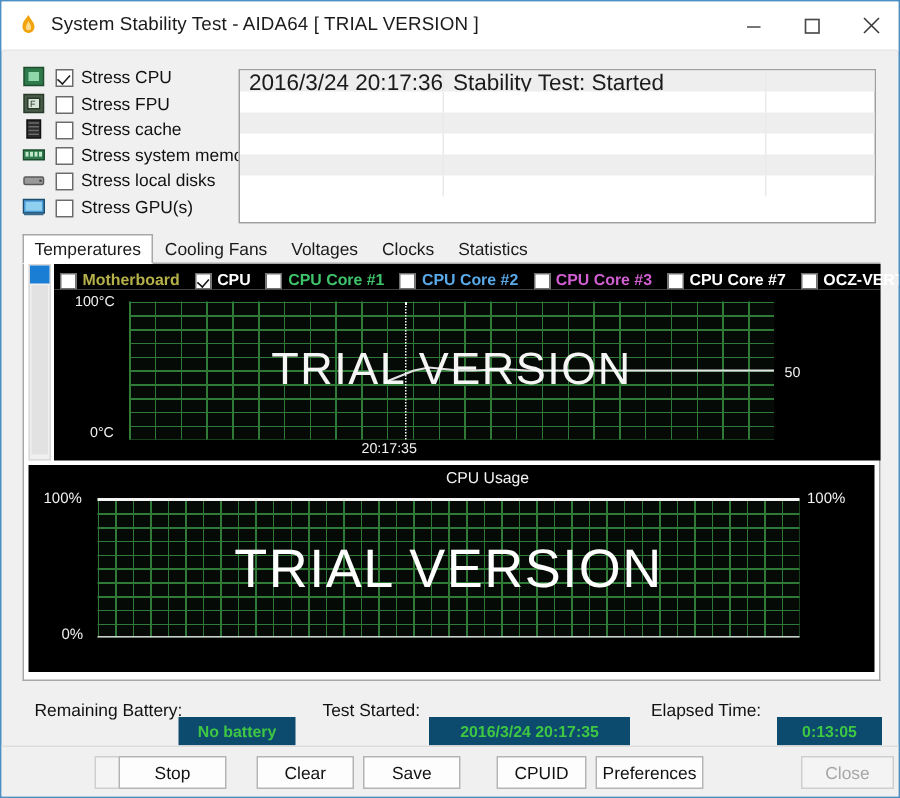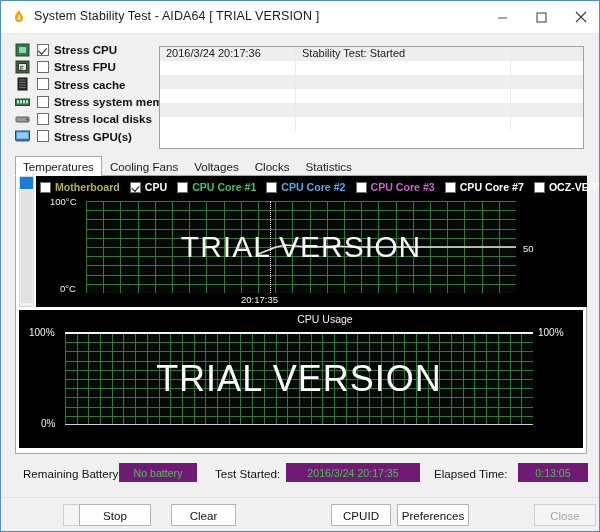--- a/index.html
+++ b/index.html
@@ -36,21 +36,21 @@
     position: absolute; top: 0; width: 45px; height: 32px;
     display: flex; align-items: center; justify-content: center;
     color: #3a3a3a;
   }
   #btn-min { left: 479px; }
   #btn-max { left: 518px; }
   #btn-close { left: 557px; }
 
   
   #stress-panel { position: absolute; left: 14px; top: 40px; width: 140px; height: 112px; }
-  .stress-row { position: relative; height: 17.3px; display: flex; align-items: center; font-weight: bold; }
+  .stress-row { position: relative; height: 17.3px; display: flex; align-items: flex-end; }
   .sicon { width: 16px; height: 14px; position: relative; margin-right: 6px; flex: 0 0 16px; }
   .cbx {
     width: 12px; height: 12px; background: #fff; border: 1px solid #6b6b6b;
     position: relative; flex: 0 0 12px; margin-right: 5px;
   }
   .cbx.checked:after {
     content: ""; position: absolute; left: 2px; top: 1px;
     width: 4px; height: 7px; border: solid #1b1b1b;
     border-width: 0 1.6px 1.6px 0; transform: rotate(42deg);
   }
@@ -60,21 +60,21 @@
   #loglist {
     position: absolute; left: 158px; top: 45px; width: 425px; height: 103px;
     background: #ffffff; border: 1px solid #a0a0a0;
   }
   #log-head { display: flex; height: 19px; background: #ffffff; border-bottom: 1px solid #dcdcdc; }
   .lh { font-size: 11.3px; color: #1b1b1b; padding: 3px 0 0 6px; height: 19px;
         border-right: 1px solid #e2e2e2; overflow: hidden; white-space: nowrap; }
   .lh.c1 { width: 136px; } .lh.c2 { width: 215px; } .lh.c3 { width: 72px; border-right: none; }
   .lrow { display: flex; height: 14px; }
   .lrow.alt { background: #eeeeee; }
-  .lc { font-size: 11px; color: #1b1b1b; padding-left: 6px; height: 14px; overflow: hidden;
+  .lc { font-size: 15px; color: #1b1b1b; padding-left: 6px; height: 14px; overflow: hidden;
         white-space: nowrap; border-right: 1px solid #eaeaea; }
   .lc.c1 { width: 136px; } .lc.c2 { width: 215px; } .lc.c3 { width: 72px; border-right: none; }
 
   
   #tabstrip { position: absolute; left: 14px; top: 155px; width: 572px; height: 20px; }
   .tab {
     position: relative; float: left; height: 20px; padding: 0 7px;
     font-size: 11.6px; color: #1b1b1b; line-height: 20px;
     border: 1px solid transparent; background: transparent; white-space: nowrap;
   }
@@ -165,22 +165,22 @@
   #usage-watermark {
     position: absolute; left: 46px; top: 30px; width: 468px; height: 78px;
     display: flex; align-items: center; justify-content: center;
     color: #ffffff; font-size: 36px; letter-spacing: 1px; white-space: nowrap;
   }
 
   
   #statusrow { position: absolute; left: 14px; top: 462px; width: 572px; height: 24px; }
   .st-label { position: absolute; top: 4px; font-size: 11.6px; color: #111; white-space: nowrap; }
   .st-val {
-    position: absolute; top: 0px; height: 19px; background: #701a75;
-    color: #3ec742; font-size: 10.6px; font-weight: normal;
+    position: absolute; top: 15px; height: 19px; background: #0c4a6e;
+    color: #3ec742; font-size: 10.6px; font-weight: bold;
     display: flex; align-items: center; justify-content: center; white-space: nowrap;
   }
   #lab-batt { left: 8px; } #val-batt { left: 104px; width: 78px; }
   #lab-start { left: 200px; } #val-start { left: 271px; width: 134px; }
   #lab-elap  { left: 419px; } #val-elap  { left: 503px; width: 70px; }
 
   
   #bottombar {
     position: absolute; left: 0; top: 496px; width: 598px; height: 34px;
     background: #f0f0f0; border-top: 1px solid #dddddd;
@@ -427,18 +427,19 @@
     <div class="st-label" id="lab-start">Test Started:</div>
     <div class="st-val" id="val-start">2016/3/24 20:17:35</div>
     <div class="st-label" id="lab-elap">Elapsed Time:</div>
     <div class="st-val" id="val-elap">0:13:05</div>
   </div>
 
   <div id="bottombar">
     <div class="btn disabled" id="b-start">Start</div>
     <div class="btn" id="b-clear">Clear</div>
     <div class="btn" id="b-stop2">Stop</div>
+    <div class="btn" id="b-save">Save</div>
     <div class="btn" id="b-cpuid">CPUID</div>
     <div class="btn" id="b-pref">Preferences</div>
     <div class="btn disabled" id="b-close">Close</div>
   </div>
 
 </div>
 
 </body></html>

